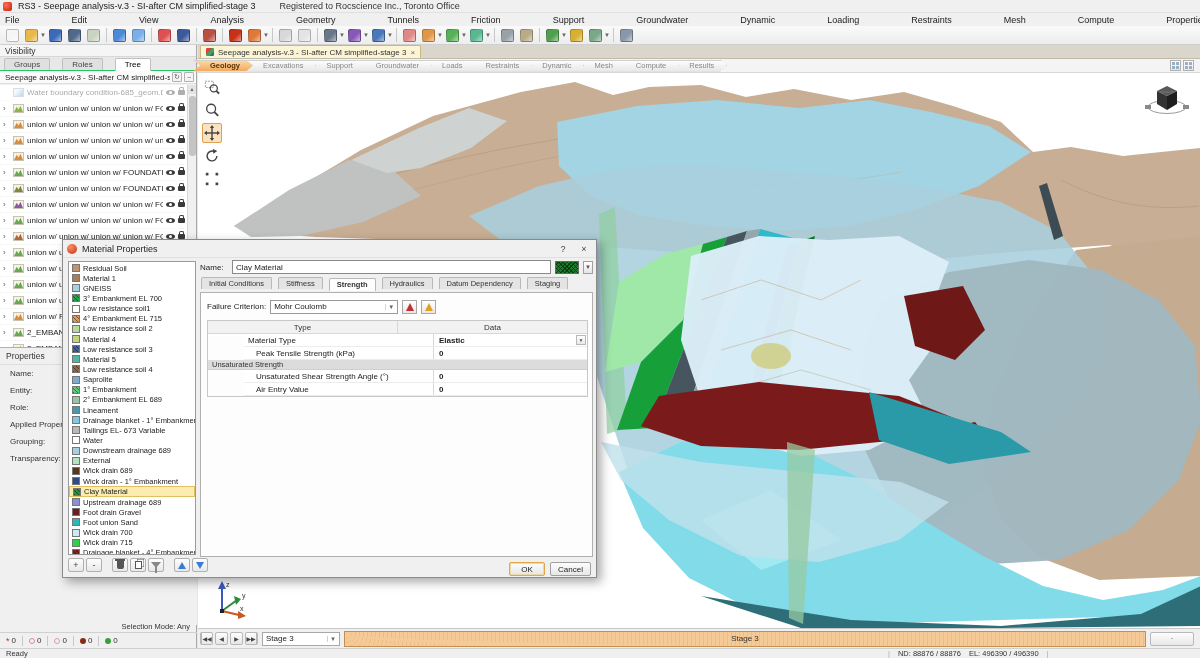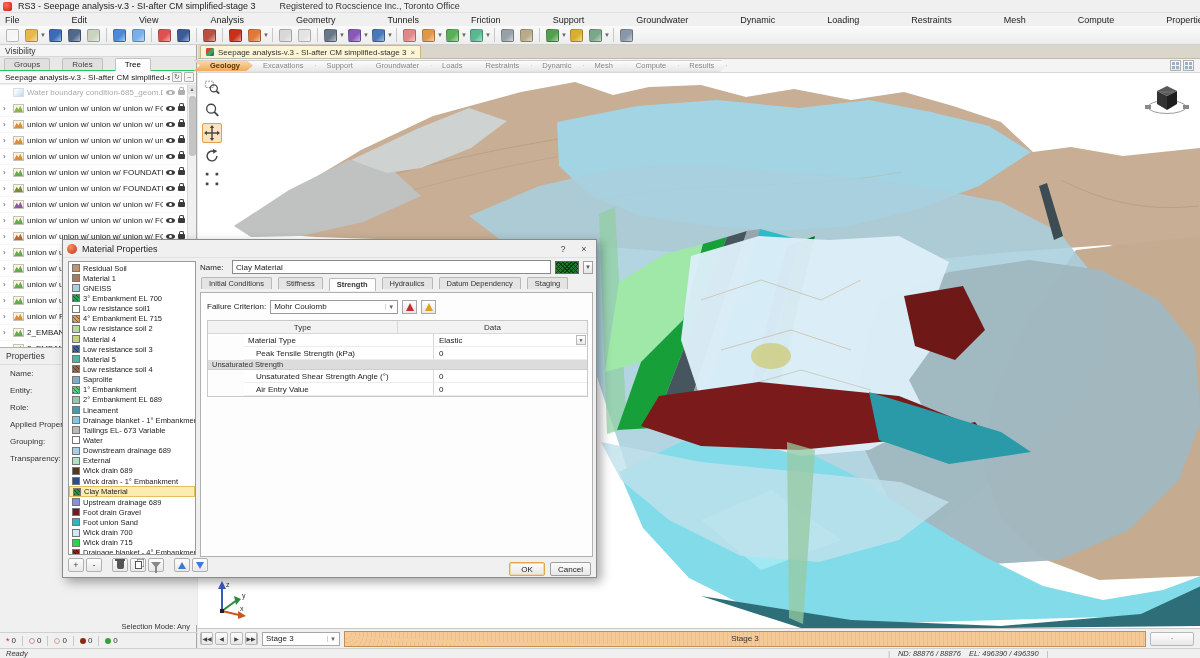--- a/index.html
+++ b/index.html
@@ -70,21 +70,21 @@
   #viewcube{position:absolute;right:10px;top:5px;}
   #axis-triad{position:absolute;left:8px;bottom:8px;}
   #stage-bar{position:absolute;left:0;top:583px;width:1002px;height:20px;background:#f0f0f0;border-top:1px solid #c8c8c8;display:flex;align-items:center;}
   .navb{width:13px;height:13px;border:1px solid #b8b8b8;background:linear-gradient(#fdfdfd,#e6e6e6);font-size:6px;color:#444;display:flex;align-items:center;justify-content:center;margin-left:2px;border-radius:2px;}
   #stage-combo{width:78px;height:14px;border:1px solid #a8a8a8;background:#fff;font-size:8px;color:#222;display:flex;align-items:center;justify-content:space-between;padding:0 3px;margin-left:4px;}
   #stage-combo .car{font-size:6px;color:#666;border-left:1px solid #d0d0d0;padding-left:2px;}
   #stage-tab{height:16px;flex:1;margin:0 4px 0 4px;background:repeating-radial-gradient(circle at 2px 2px,#eebd85 0 .7px,#f6ca96 .7px 4px);border:1px solid #c29055;font-size:8px;color:#333;display:flex;align-items:center;justify-content:center;}
   #stage-plus{width:44px;height:14px;border:1px solid #b8b8b8;background:linear-gradient(#fdfdfd,#e8e8e8);margin-right:6px;font-size:8px;color:#555;display:flex;align-items:center;justify-content:center;border-radius:2px;}
 
   
-  #statusbar{position:absolute;left:0;top:648px;width:1200px;height:10px;background:#f0f0f0;border-top:1px solid #d0d0d0;font-size:7.5px;color:#333;font-style:italic;}
+  #statusbar{position:absolute;left:0;top:648px;width:1200px;height:10px;background:#f0f0f0;border-top:1px solid #d0d0d0;font-size:7.5px;color:#333;}
   #status-ready{position:absolute;left:6px;top:0;}
   #status-coords{position:absolute;left:888px;top:0;display:flex;gap:8px;align-items:center;}
   #status-coords .sep{color:#aaa;}
 
   
   #dialog{position:absolute;left:62px;top:239px;width:535px;height:339px;background:#f0f0f0;border:1px solid #8a8a8a;box-shadow:4px 4px 10px rgba(0,0,0,.35);z-index:50;}
   #dlg-title{height:18px;display:flex;align-items:center;gap:5px;padding:0 4px;font-size:9px;color:#222;background:#f0f0f0;border-bottom:1px solid #e0e0e0;}
   #dlg-icon{width:10px;height:10px;border-radius:50%;background:radial-gradient(circle at 35% 30%,#ff9060,#c03018);}
   #dlg-title .sp{flex:1;}
   .dlg-sys{width:16px;height:13px;font-size:9px;color:#444;display:flex;align-items:center;justify-content:center;}
@@ -121,21 +121,21 @@
   .fbtn .g1{width:0;height:0;border-left:4px solid transparent;border-right:4px solid transparent;border-bottom:8px solid #c03030;}
   .fbtn .g2{width:0;height:0;border-left:4px solid transparent;border-right:4px solid transparent;border-bottom:8px solid #e0a020;}
   #ptable{position:absolute;left:6px;top:27px;width:381px;border:1px solid #c8c8c8;font-size:8px;color:#222;}
   #pt-head{display:flex;height:13px;background:#f2f2f2;border-bottom:1px solid #d8d8d8;}
   #pt-head div{display:flex;align-items:center;justify-content:center;color:#333;}
   .col1{width:190px;border-right:1px solid #d8d8d8;}
   .col2{flex:1;}
   .trw{display:flex;height:13px;border-bottom:1px solid #ececec;background:#fff;margin-left:36px;}
   .trw .col1{display:flex;align-items:center;padding-left:4px;}
   .trw .col1.ind{padding-left:12px;}
-  .trw .col2{display:flex;align-items:center;padding-left:5px;position:relative;}
+  .trw .col2{display:flex;align-items:center;padding-left:5px;position:relative;font-weight:bold;}
   .trw .ddbox{position:absolute;right:1px;top:1px;width:10px;height:10px;border:1px solid #b8b8b8;background:linear-gradient(#fff,#e8e8e8);font-size:5px;color:#555;display:flex;align-items:center;justify-content:center;}
   .secrow{height:10px;background:#dcdcdc;border-bottom:1px solid #cfcfcf;font-size:7.5px;color:#333;display:flex;align-items:center;padding-left:4px;}
   #dlg-btns{position:absolute;right:5px;top:322px;display:flex;gap:5px;}
   .dbtn{width:41px;height:14px;border:1px solid #a0a0a0;background:linear-gradient(#fdfdfd,#e6e6e6);font-size:8px;color:#222;display:flex;align-items:center;justify-content:center;border-radius:2px;}
   .dbtn.ok{width:36px;border:1px solid #e0a848;box-shadow:0 0 0 1px #f0d9a8 inset;}
 </style>
 </head>
 <body>
 
 <div id="titlebar">

